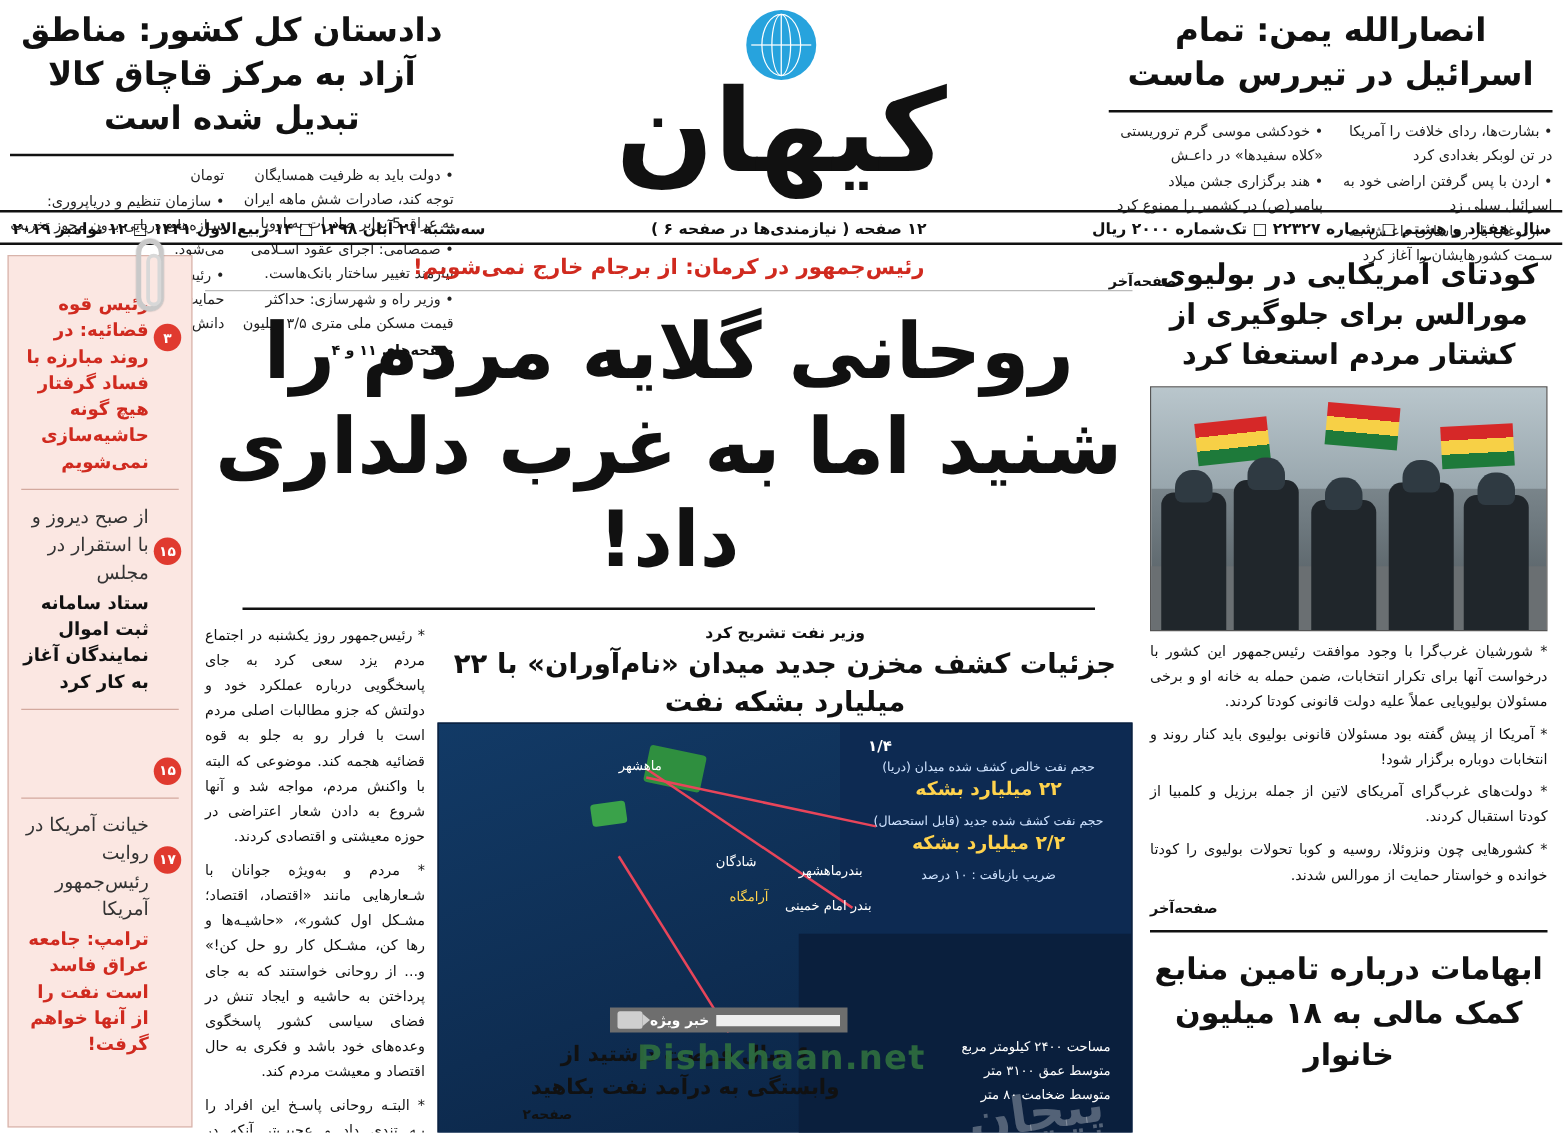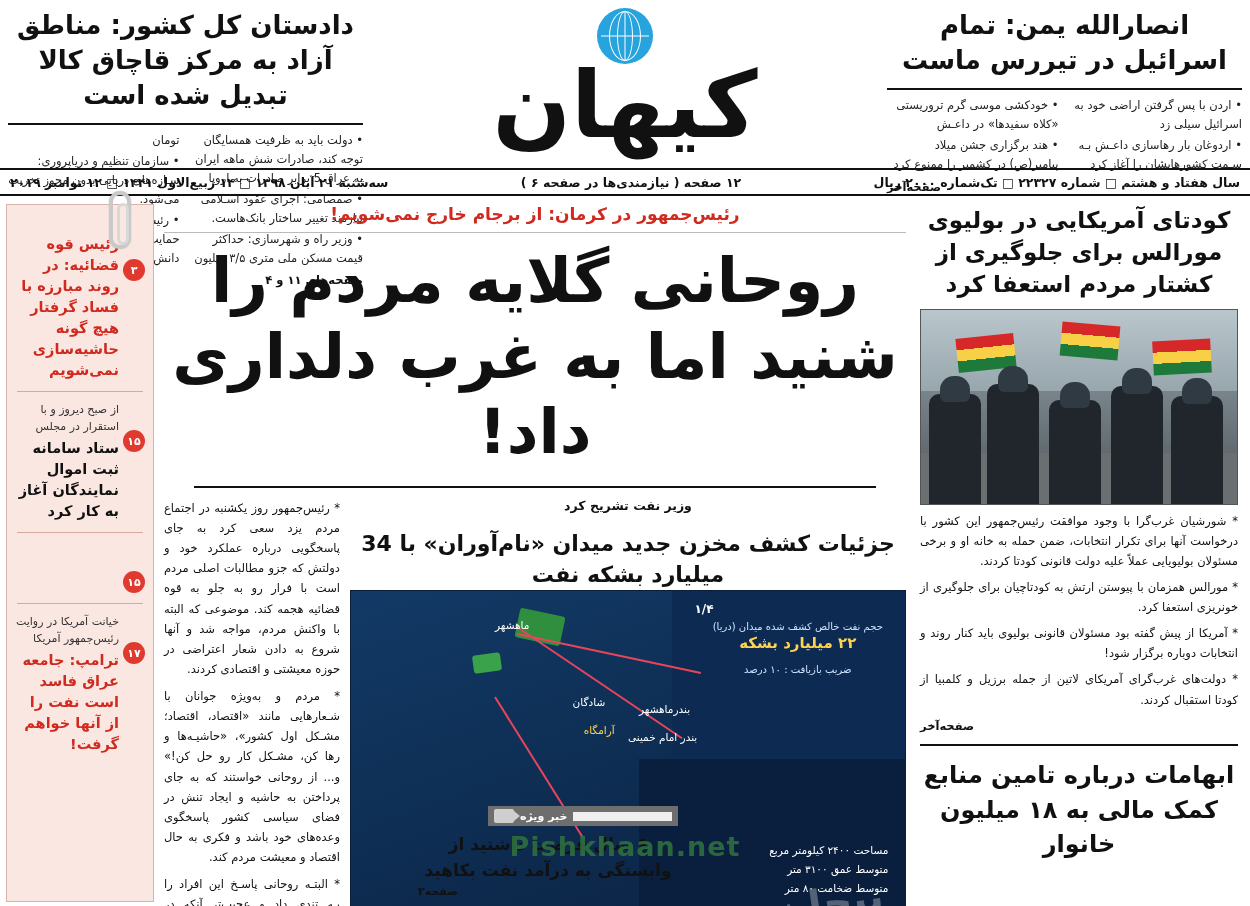--- a/index.html
+++ b/index.html
@@ -92,21 +92,21 @@
     border:3px solid #d8d8d8; border-radius:6px;
   }
   .rail-item { display:flex; flex-direction:row; gap:4px; padding:8px 2px; }
   .rail-sep { height:1px; background:#d3a99e; margin:2px 4px; }
   .rail-badge {
     flex:0 0 22px; width:22px; height:22px; border-radius:50%;
     background:#e03a2f; color:#fff; font-size:11px; font-weight:bold;
     display:flex; align-items:center; justify-content:center; margin-top:28px;
   }
   .rail-text { flex:1; }
-  .rail-kicker { font-size:11px; line-height:1.5; color:#333; margin-bottom:3px; }
+  .rail-kicker { font-size:15px; line-height:1.5; color:#333; margin-bottom:3px; }
   .rail-title { font-size:14.5px; font-weight:bold; line-height:1.45; text-align:right; color:#111; }
   .rail-title.red { color:#d02a1f; }
 
   
   .main { flex:1; display:flex; flex-direction:row-reverse; }
 
   
   .center { flex:1; padding:0 8px; position:relative; }
   .lead-kicker {
     color:#d02a1f; font-size:17px; font-weight:bold; text-align:center;
@@ -116,21 +116,21 @@
     font-size:62px; font-weight:bold; line-height:1.22; text-align:center;
     color:#111; padding:4px 0 10px;
   }
   .lead-rule { height:2px; background:#111; width:92%; margin:6px auto 10px; }
 
   .lead-body { display:flex; flex-direction:row-reverse; gap:10px; }
   .lead-col { width:176px; font-size:11.5px; line-height:1.75; text-align:justify; }
   .lead-col p { margin:0 0 7px; }
 
   .oil-block { flex:1; }
-  .oil-kicker { text-align:center; font-size:12.5px; font-weight:bold; margin-bottom:16px; }
+  .oil-kicker { text-align:center; font-size:12.5px; font-weight:bold; margin-bottom:4px; }
   .oil-title { text-align:center; font-size:22px; font-weight:bold; line-height:1.4; }
   .oil-pg { font-size:11px; text-align:right; margin:2px 0 6px; font-weight:bold;}
 
   .map {
     position:relative; width:100%; height:350px; background:#0d2a52; overflow:hidden;
     border:1px solid #0a1f3d;
   }
   .map .land {
     position:absolute; left:0; top:0; width:58%; height:100%;
     background:linear-gradient(160deg,#123a66 0%, #0e2d52 60%, #0b2445 100%);
@@ -226,20 +226,21 @@
 <body>
 
 <div class="page">
 
   <div class="masthead">
 
     <div class="mast-right">
       <div class="mast-head-title">انصارالله یمن: تمام اسرائیل در تیررس ماست</div>
       <div class="mast-rule"></div>
       <div class="mast-bullets two-col">
+        <span class="b">• بشارت‌ها، ردای خلافت را آمریکا در تن لوبکر بغدادی کرد</span>
         <span class="b">• اردن با پس گرفتن اراضی خود به اسرائیل سیلی زد</span>
         <span class="b">• اردوغان بار رهاسازی داعـش بـه سـمت کشورهایشان را آغاز کرد</span>
         <span class="b">• خودکشی موسی گرم تروریستی «کلاه سفیدها» در داعـش</span>
         <span class="b">• هند برگزاری جشن میلاد پیامبر(ص) در کشمیر را ممنوع کرد</span>
       </div>
       <div class="mast-pagenote">صفحه‌آخر</div>
     </div>
 
     <div class="logo-wrap">
       <div class="globe">
@@ -316,21 +317,21 @@
         <div class="lead-body">
           <div class="lead-col">
             <p>* رئیس‌جمهور روز یکشنبه در اجتماع مردم یزد سعی کرد به جای پاسخگویی درباره عملکرد خود و دولتش که جزو مطالبات اصلی مردم است با فرار رو به جلو به قوه قضائیه هجمه کند. موضوعی که البته با واکنش مردم، مواجه شد و آنها شروع به دادن شعار اعتراضی در حوزه معیشتی و اقتصادی کردند.</p>
             <p>* مردم و به‌ویژه جوانان با شـعارهایی مانند «اقتصاد، اقتصاد؛ مشـکل اول کشور»، «حاشیـه‌ها و رها کن، مشـکل کار رو حل کن!» و... از روحانی خواستند که به جای پرداختن به حاشیه و ایجاد تنش در فضای سیاسی کشور پاسخگوی وعده‌های خود باشد و فکری به حال اقتصاد و معیشت مردم کند.</p>
             <p>* البتـه روحانی پاسـخ این افراد را بـه تندی داد و عجیب‌تر آنکه در سـخنرانی روز گذشته خود در جمع مردم رفسنجان، جای دلگرمی به مردم برای عمل به وعده‌های معطق نشـده، به غربی‌ها دلداری داد و خیالشان را از بابت عدم خروج ایران از برجام راحت کرد.</p>
 
           </div>
 
           <div class="oil-block">
             <div class="oil-kicker">وزیر نفت تشریح کرد</div>
-            <div class="oil-title">جزئیات کشف مخزن جدید میدان «نام‌آوران» با 34 میلیارد بشکه نفت</div>
+            <div class="oil-title">جزئیات کشف مخزن جدید میدان «نام‌آوران» با ۲۲ میلیارد بشکه نفت</div>
 
             <div class="map">
               <div class="land"></div>
               <div class="sea"></div>
               <div class="green1"></div>
               <div class="green2"></div>
               <div class="line l1"></div>
               <div class="line l2"></div>
               <div class="line l3"></div>
 
@@ -341,20 +342,24 @@
               <div class="map-lab" style="left:50%;top:40%">بندر امام خمینی</div>
 
               <div class="map-lab big" style="left:62%;top:3%">۱/۴</div>
 
               <div class="map-stats">
                 <div class="st">
                   <div class="lbl">حجم نفت خالص کشف شده میدان (دریا)</div>
                   <div class="val">۲۲ میلیارد بشکه</div>
                 </div>
                 <div class="st">
+                  <div class="lbl">حجم نفت کشف شده جدید (قابل استحصال)</div>
+                  <div class="val">۲/۲ میلیارد بشکه</div>
+                </div>
+                <div class="st">
                   <div class="lbl">ضریب بازیافت : ۱۰ درصد</div>
                 </div>
               </div>
 
               <div class="map-foot">
                 <div>مساحت ۲۴۰۰ کیلومتر مربع</div>
                 <div>متوسط عمق ۳۱۰۰ متر</div>
                 <div>متوسط ضخامت ۸۰ متر</div>
               </div>
 
@@ -386,23 +391,23 @@
           <div class="cop c4">
               <span class="helm"></span>
             </div>
           <div class="cop c5">
               <span class="helm"></span>
             </div>
         </div>
 
         <div class="lc-list">
           <p>* شورشیان غرب‌گرا با وجود موافقت رئیس‌جمهور این کشور با درخواست آنها برای تکرار انتخابات، ضمن حمله به خانه او و برخی مسئولان بولیویایی عملاً علیه دولت قانونی کودتا کردند.</p>
-          <p>* مورالس همزمان با پیوستن ارتش به کودتاچیان برای جلوگیری از خونریزی استعفا کرد.</p>
           <p>* آمریکا از پیش گفته بود مسئولان قانونی بولیوی باید کنار روند و انتخابات دوباره برگزار شود!</p>
           <p>* دولت‌های غرب‌گرای آمریکای لاتین از جمله برزیل و کلمبیا از کودتا استقبال کردند.</p>
+          <p>* کشورهایی چون ونزوئلا، روسیه و کوبا تحولات بولیوی را کودتا خوانده و خواستار حمایت از مورالس شدند.</p>
           <p class="lc-pg">صفحه‌آخر</p>
         </div>
 
         <div class="lc-hr"></div>
 
         <div class="lc-title2">ابهامات درباره تامین منابع کمک مالی به ۱۸ میلیون خانوار</div>
 
       </div>
 
     </div>

